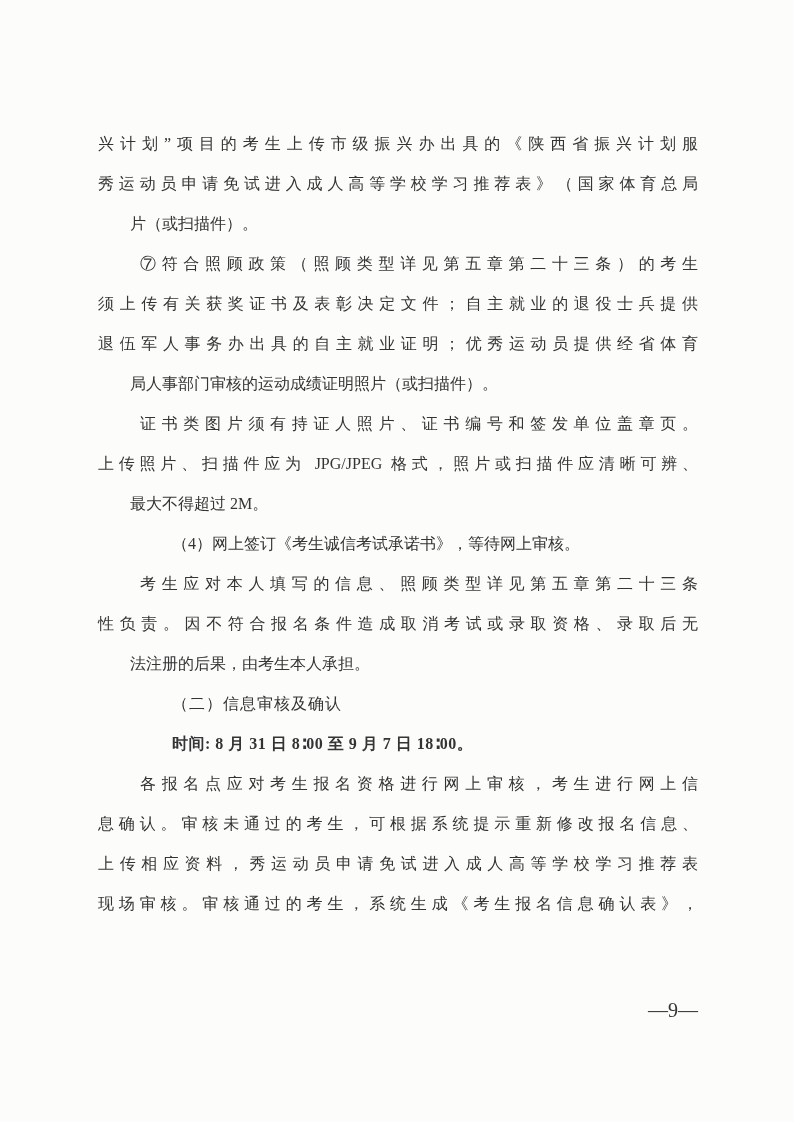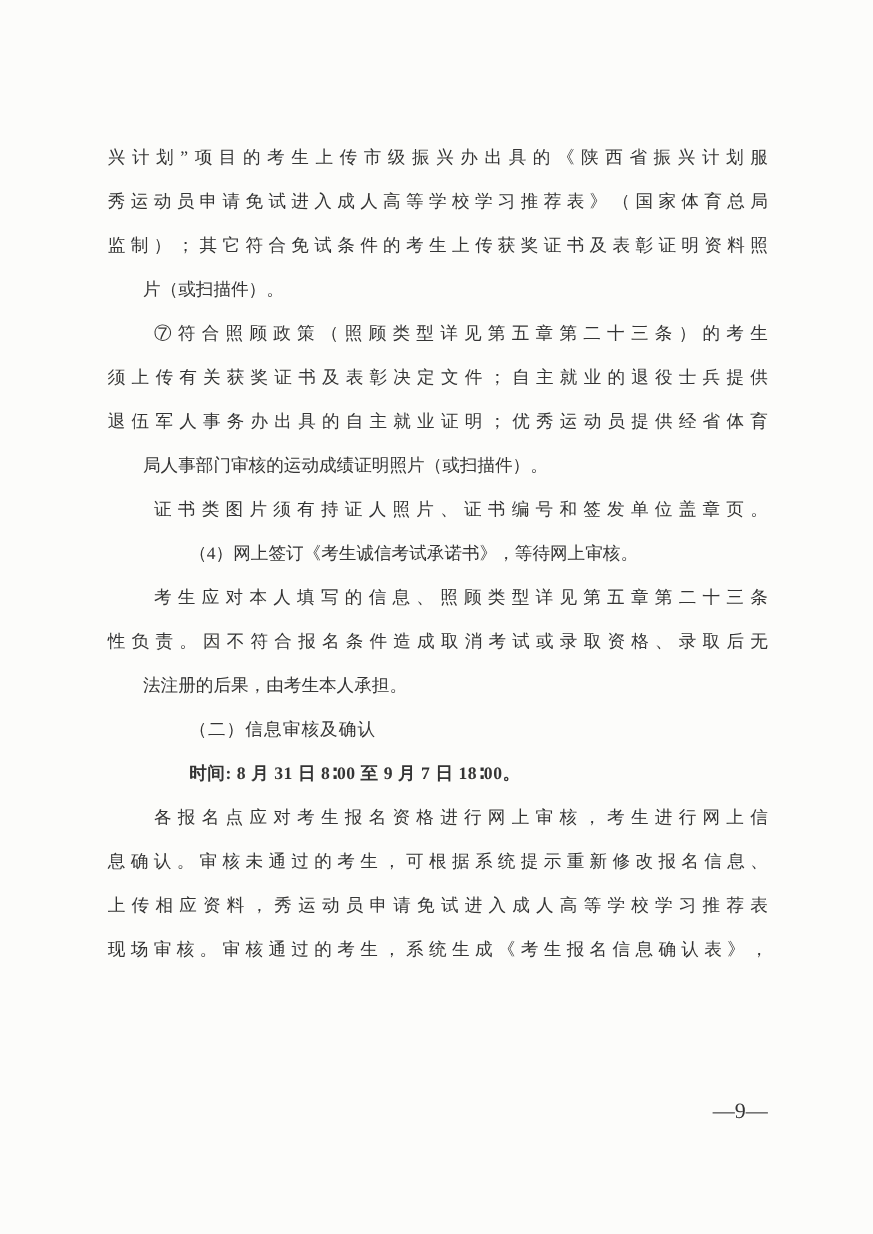--- a/index.html
+++ b/index.html
@@ -56,27 +56,28 @@
     letter-spacing: 0px;
   }
 </style>
 </head>
 <body>
 
 <div class="page">
   <div class="doc-body" id="doc-body">
       <div class="line body">兴计划”项目的考生上传市级振兴办出具的《陕西省振兴计划服</div>
       <div class="line body">秀运动员申请免试进入成人高等学校学习推荐表》（国家体育总局</div>
-      <div class="line body">监制）；其它符合免试条件的考生上传获奖证书及表彰证明资料照</div>
       <div class="line body no-fill">片（或扫描件）。</div>
       <div class="line body indent">⑦符合照顾政策（照顾类型详见第五章第二十三条）的考生</div>
       <div class="line body">须上传有关获奖证书及表彰决定文件；自主就业的退役士兵提供</div>
       <div class="line body">退伍军人事务办出具的自主就业证明；优秀运动员提供经省体育</div>
       <div class="line body no-fill">局人事部门审核的运动成绩证明照片（或扫描件）。</div>
       <div class="line body indent">证书类图片须有持证人照片、证书编号和签发单位盖章页。</div>
+      <div class="line body">上传照片、扫描件应为 JPG/JPEG 格式，照片或扫描件应清晰可辨、</div>
+      <div class="line body no-fill">最大不得超过 2M。</div>
       <div class="line body no-fill indent">（4）网上签订《考生诚信考试承诺书》，等待网上审核。</div>
       <div class="line body indent">考生应对本人填写的信息、照顾类型详见第五章第二十三条</div>
       <div class="line body">性负责。因不符合报名条件造成取消考试或录取资格、录取后无</div>
       <div class="line body no-fill">法注册的后果，由考生本人承担。</div>
       <div class="line kaiti no-fill indent">（二）信息审核及确认</div>
       <div class="line bold no-fill indent">时间: 8 月 31 日 8∶00 至 9 月 7 日 18∶00。</div>
       <div class="line body indent">各报名点应对考生报名资格进行网上审核，考生进行网上信</div>
       <div class="line body">息确认。审核未通过的考生，可根据系统提示重新修改报名信息、</div>
       <div class="line body">上传相应资料，秀运动员申请免试进入成人高等学校学习推荐表</div>
       <div class="line body">现场审核。审核通过的考生，系统生成《考生报名信息确认表》，</div>

